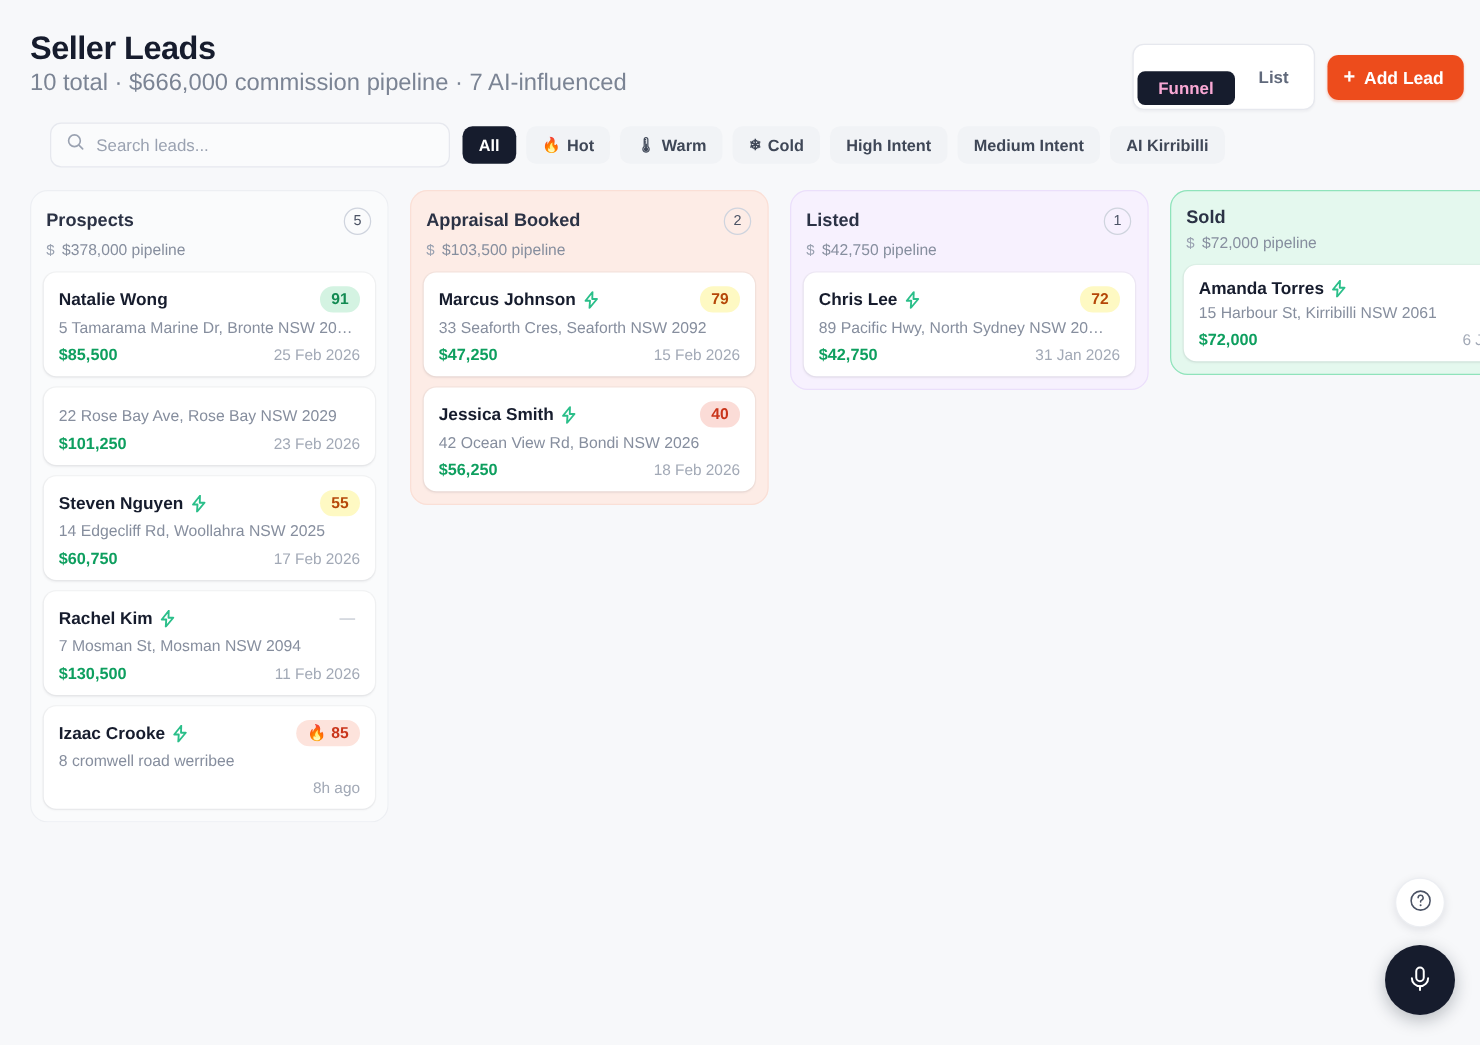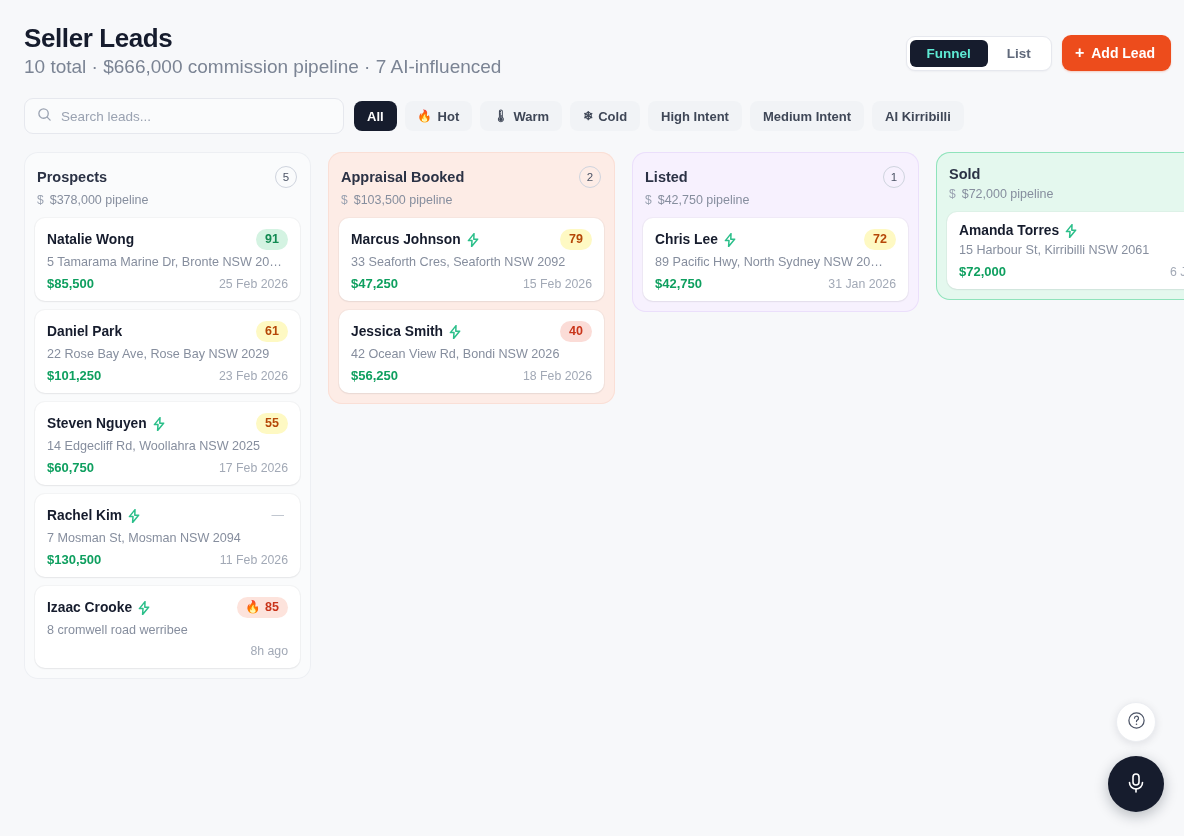--- a/index.html
+++ b/index.html
@@ -29,34 +29,34 @@
   .viewtoggle {
     display: flex; background: #ffffff; border: 1px solid #e6e8ee;
     border-radius: 9px; padding: 3px; gap: 2px;
     box-shadow: 0 1px 2px rgba(16,24,40,.04);
   }
   .viewtoggle button {
     font-family: inherit; font-size: 13.5px; font-weight: bold;
     border: 0; cursor: pointer; border-radius: 6px;
     padding: 6px 17px; background: transparent; color: #60697b;
   }
-  .viewtoggle button.active { background: #161c2d; color: #5eead4; }
+  .viewtoggle button.active { background: #161c2d; color: #f9a8d4; margin-top: 18px; }
 
   .add-lead {
     display: flex; align-items: center; gap: 7px;
     background: #ed4c1c; color: #fff; border: 0; cursor: pointer;
     border-radius: 9px; padding: 10px 16px 10px 13px;
     font-family: inherit; font-size: 14px; font-weight: bold;
     box-shadow: 0 1px 2px rgba(237,76,28,.25);
   }
   .add-lead .plus { font-size: 16px; font-weight: bold; line-height: 14px; }
 
   
   .toolbar {
-    position: absolute; left: 24px; top: 98px;
+    position: absolute; left: 40px; top: 98px;
     display: flex; align-items: center; gap: 10px;
   }
   .search {
     width: 320px; height: 36px; background: #fafbfc;
     border: 1px solid #e6e8ee; border-radius: 9px;
     display: flex; align-items: center; padding: 0 12px; gap: 9px;
   }
   .search input {
     border: 0; outline: 0; background: transparent; flex: 1;
     font-family: inherit; font-size: 13.5px; color: #161c2d;
@@ -229,28 +229,20 @@
                 <span>91</span>
               </span>
             </div>
             <div class="card-addr">5 Tamarama Marine Dr, Bronte NSW 20…</div>
             <div class="card-row3">
               <span class="card-amount">$85,500</span>
               <span class="card-date">25 Feb 2026</span>
             </div>
           </div>
           <div class="card">
-            <div class="card-row1">
-              <div class="name-wrap">
-                <span class="card-name">Daniel Park</span>
-              </div>
-              <span class="score amber">
-                <span>61</span>
-              </span>
-            </div>
             <div class="card-addr">22 Rose Bay Ave, Rose Bay NSW 2029</div>
             <div class="card-row3">
               <span class="card-amount">$101,250</span>
               <span class="card-date">23 Feb 2026</span>
             </div>
           </div>
           <div class="card">
             <div class="card-row1">
               <div class="name-wrap">
                 <span class="card-name">Steven Nguyen</span>

